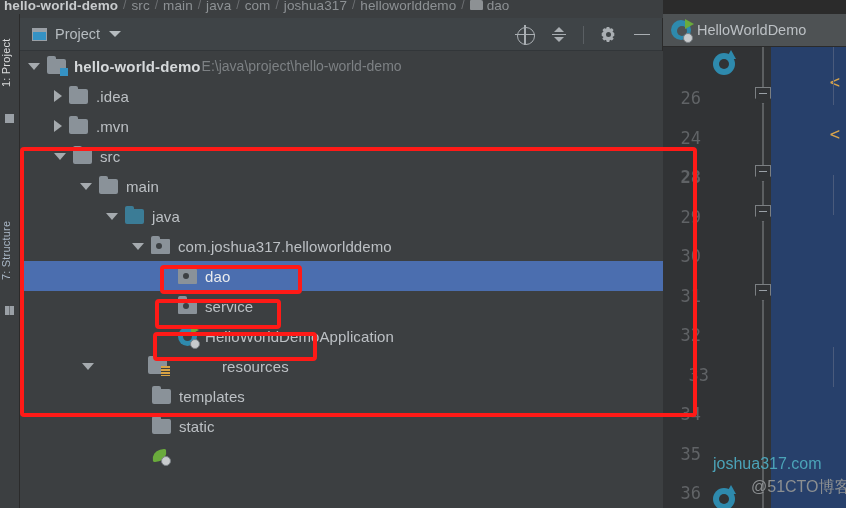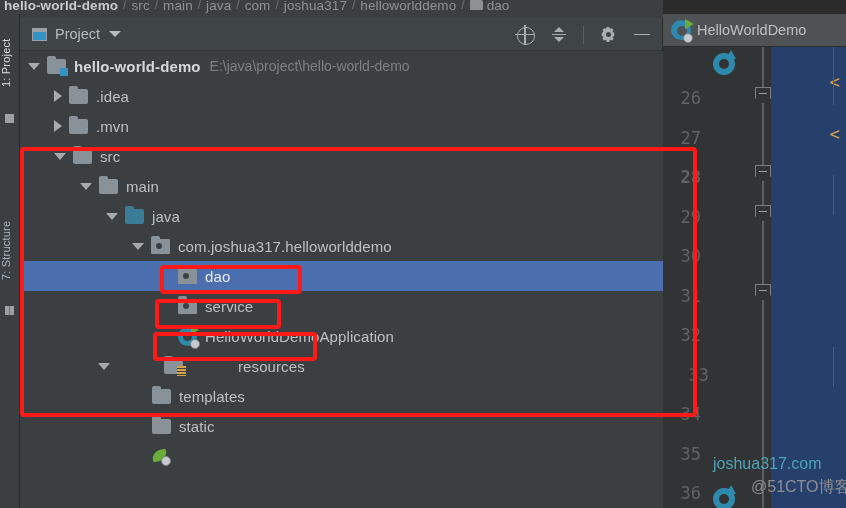--- a/index.html
+++ b/index.html
@@ -142,21 +142,21 @@
     border-top: 7px solid #a5aaae;
   }
   .arrow.closed {
     border-top: 6.5px solid transparent; border-bottom: 6.5px solid transparent;
     border-left: 8px solid #a5aaae; border-right: 0;
   }
   .arrow.none { border: 0; width: 13px; }
   .label { font-size: 15px; color: #bcc0c4; letter-spacing: .1px; }
   .label.bold { font-weight: bold; color: #d5d8da; }
   .label.sel { color: #e9ebed; }
-  .path { font-size: 14px; color: #7d8184; margin-left: 9px; }
+  .path { font-size: 14px; color: #7d8184; margin-left: 1px; }
 
   
   .ic { flex: 0 0 auto; margin-right: 8px; position: relative; }
   .folder {
     width: 19px; height: 15px; background: #8a9299;
     border-radius: 1px 2px 2px 2px;
   }
   .folder:before {
     content:''; position: absolute; left: 0; top: -3px; width: 9px; height: 4px;
     background: #8a9299; border-radius: 2px 2px 0 0;
@@ -389,21 +389,21 @@
           <span class="label">service</span>
         </div>
         <div class="row" style="padding-left: 138px;">
           <span class="arrow none"></span>
           <span class="ic spring">
             <span class="leaf"></span>
             <span class="badge"></span>
           </span>
           <span class="label">HelloWorldDemoApplication</span>
         </div>
-        <div class="row" style="padding-left: 78px; gap: 47px;">
+        <div class="row" style="padding-left: 62px; gap: 47px;">
           <span class="arrow"></span>
           <span class="ic folder res"></span>
           <span class="label">resources</span>
         </div>
         <div class="row" style="padding-left: 112px;">
           <span class="arrow none"></span>
           <span class="ic folder"></span>
           <span class="label">templates</span>
         </div>
         <div class="row" style="padding-left: 112px;">
@@ -454,21 +454,21 @@
         <div class="lnrow" style="position: absolute; left: 0px; right: 0px; top: 189.5px;">
           <span class="ln">30</span>
         </div>
         <div class="lnrow" style="position: absolute; left: 0px; right: 0px; top: 150px;">
           <span class="ln">29</span>
         </div>
         <div class="lnrow" style="position: absolute; left: 0px; right: 0px; top: 110.5px; font-weight: bold;">
           <span class="ln">28</span>
         </div>
         <div class="lnrow" style="position: absolute; left: 0px; right: 0px; top: 71px;">
-          <span class="ln">27</span>
+          <span class="ln">24</span>
         </div>
         <div class="lnrow" style="position: absolute; left: 0px; right: 0px; top: 31.5px;">
           <span class="ln">26</span>
         </div>
       <div class="foldline"></div>
       <div class="codeblock">
         <span class="chev" style="right:6px;top:25px;">&lt;</span>
         <span class="chev" style="right:6px;top:77px;">&lt;</span>
         <span class="vbar" style="left:62px;top:0;height:58px;"></span>
         <span class="vbar" style="left:62px;top:128px;height:40px;"></span>

